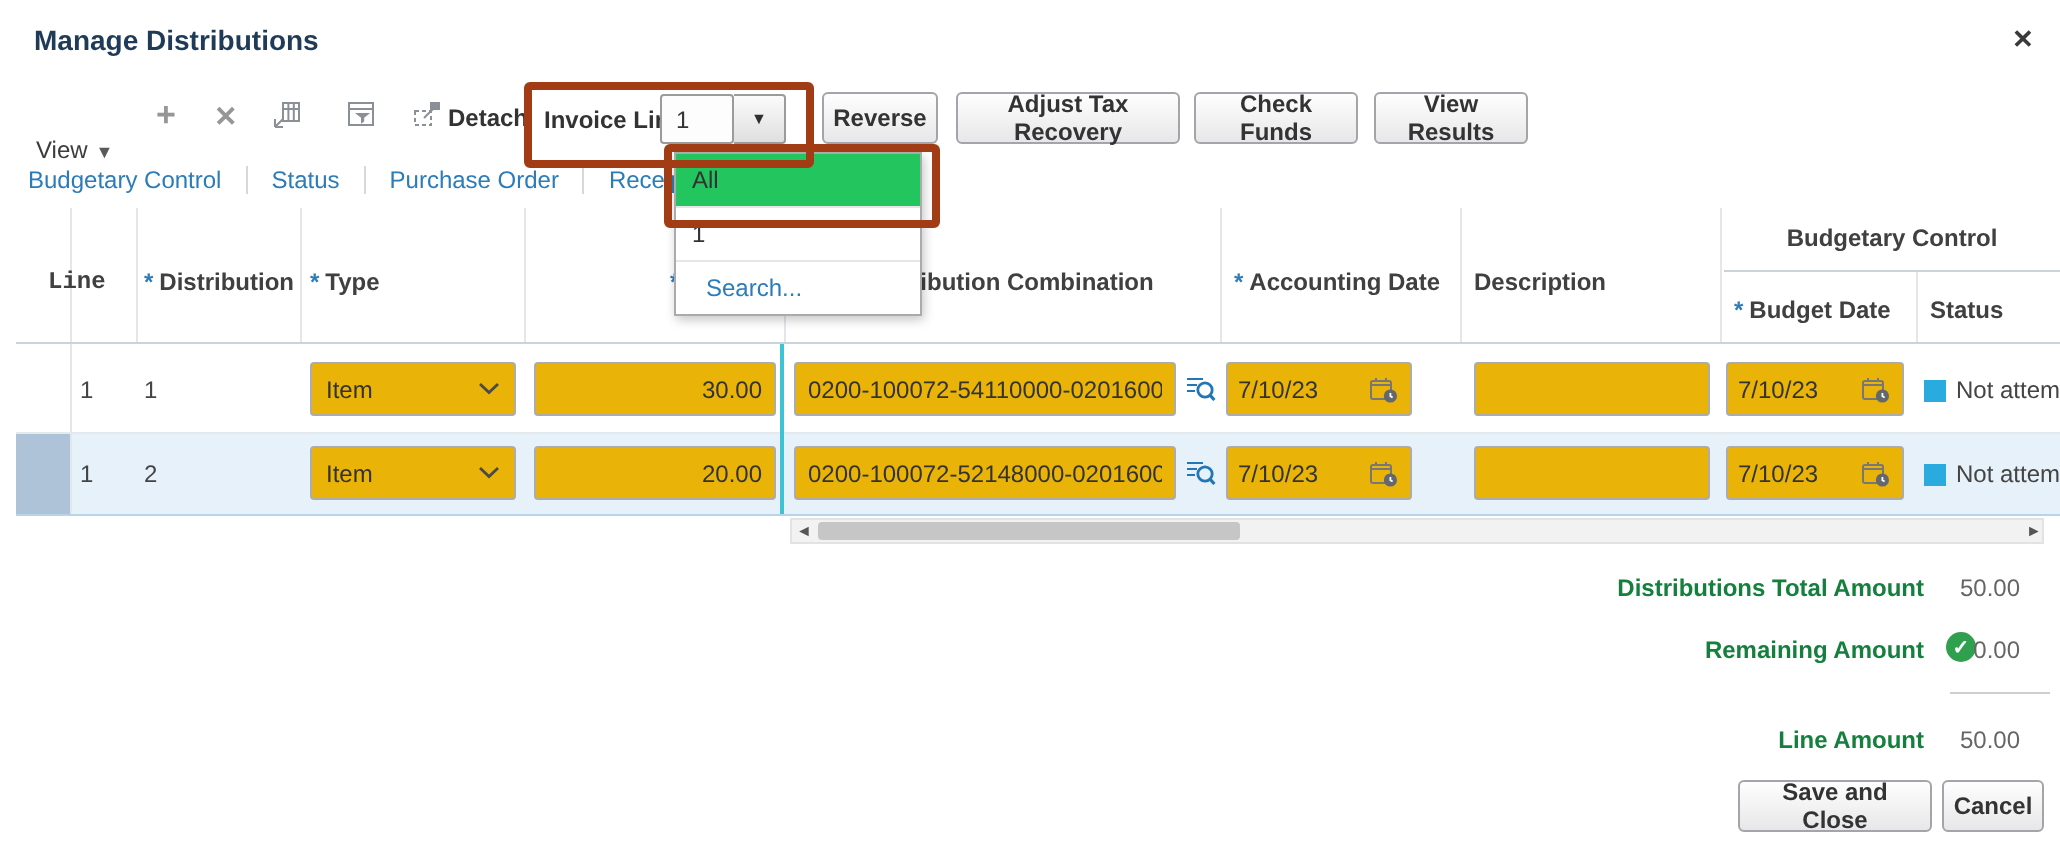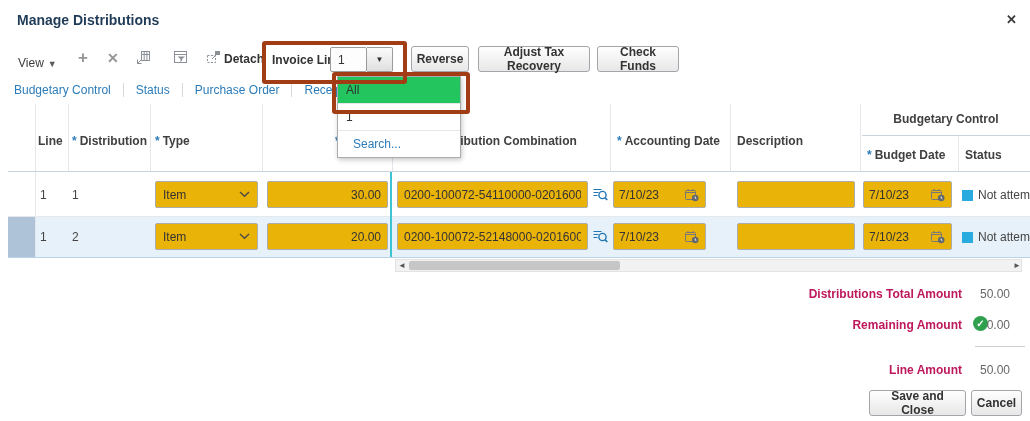--- a/index.html
+++ b/index.html
@@ -3,21 +3,21 @@
 <meta charset="utf-8">
 <style>
   html,body{margin:0;padding:0;background:#fff;}
   .canvas{position:relative;width:1030px;height:421px;background:#fff;overflow:hidden;
           font-family:"Liberation Sans",sans-serif;font-size:12px;color:#333;}
   .abs{position:absolute;}
   
   .dlg-title{left:17px;top:12px;font-size:14px;font-weight:bold;color:#1F3B57;}
   .dlg-close{left:1006px;top:12px;font-size:13px;font-weight:bold;color:#3A3A3A;cursor:pointer;}
   
-  .tb-view{left:18px;top:56px;color:#3C3C3C;}
+  .tb-view{left:18px;top:68px;color:#3C3C3C;}
   .tb-caret{font-size:9px;color:#5A5A5A;margin-left:4px;}
   .tb-ico{color:#969696;font-weight:bold;cursor:pointer;}
   .tb-plus{left:78px;top:48px;font-size:17px;}
   .tb-del{left:107px;top:50px;font-size:14px;}
   .svgico{cursor:pointer;}
   .tb-exp{left:135px;top:49px;}
   .tb-qbe{left:172px;top:49px;}
   .tb-detach{left:205px;top:49px;}
   .tb-detach-lbl{left:224px;top:52px;font-weight:bold;color:#333;cursor:pointer;}
   .il-label{left:272px;top:53px;font-weight:bold;color:#333;}
@@ -54,21 +54,21 @@
   .statuscell{position:absolute;display:flex;align-items:center;gap:5px;white-space:nowrap;color:#444;}
   .statussq{width:11px;height:11px;background:#29ABDF;display:inline-block;flex:0 0 auto;}
   .row2bg{left:8px;top:216px;width:1022px;height:41px;background:#E7F1F9;}
   .row2hdrcell{left:8px;top:216px;width:27px;height:41px;background:#AEC3D7;}
   .splitter{left:390px;top:172px;width:2px;height:85px;background:#3EC3D4;}
   
   .sb-track{left:395px;top:259px;width:627px;height:13px;background:#F2F2F2;border:1px solid #E3E3E3;box-sizing:border-box;}
   .sb-thumb{left:409px;top:261px;width:211px;height:9px;background:#C6C6C6;border-radius:2px;cursor:grab;}
   .sb-arrow{position:absolute;font-size:8px;color:#555;cursor:pointer;line-height:10px;}
   
-  .tot-label{position:absolute;right:68px;font-weight:bold;color:#be185d;white-space:nowrap;}
+  .tot-label{position:absolute;right:68px;font-weight:bold;color:#15803d;white-space:nowrap;}
   .tot-value{position:absolute;right:20px;color:#666;white-space:nowrap;}
   .okcircle{position:absolute;right:42px;width:15px;height:15px;border-radius:50%;background:#2FA14E;color:#fff;
             font-size:10px;display:flex;align-items:center;justify-content:center;font-weight:bold;}
   .sumline{position:absolute;right:5px;top:346px;width:50px;height:1px;background:#CFCFCF;}
   .b-save{left:869px;top:390px;width:97px;}
   .b-cancel{left:971px;top:390px;width:51px;}
   
   .popup{left:337px;top:76px;width:122px;background:#fff;border:1px solid #ABABAB;z-index:50;
          box-shadow:1px 2px 5px rgba(0,0,0,.22);}
   .pitem{height:26px;line-height:26px;padding-left:8px;color:#333;cursor:pointer;border-bottom:1px solid #E6E6E6;}
@@ -116,20 +116,21 @@
 
   <div class="abs il-label">Invoice Line</div>
   <input class="abs il-input" readonly="" value="1" style="">
   <div class="abs il-ddbtn">
       <span>▼</span>
     </div>
 
   <button class="btn b-rev">Reverse</button>
   <button class="btn b-adj">Adjust Tax Recovery</button>
   <button class="btn b-chk">Check Funds</button>
+  <button class="btn b-res">View Results</button>
 
   <div class="abs tabs">
     <span class="tab">Budgetary Control</span>
     <span class="tab">Status</span>
     <span class="tab">Purchase Order</span>
     <span class="tab">Receipt</span>
     <span class="tab">Pro</span>
   </div>
 
   <div class="abs vline" style="left:35px;top:104px;height:67px;"></div>
@@ -137,21 +138,21 @@
   <div class="abs vline" style="left:150px;top:104px;height:67px;"></div>
   <div class="abs vline" style="left:262px;top:104px;height:67px;"></div>
   <div class="abs vline" style="left:392px;top:104px;height:67px;"></div>
   <div class="abs vline" style="left:610px;top:104px;height:67px;"></div>
   <div class="abs vline" style="left:730px;top:104px;height:67px;"></div>
   <div class="abs vline" style="left:860px;top:104px;height:67px;"></div>
   <div class="abs vline" style="left:958px;top:135px;height:36px;"></div>
   <div class="abs hline" style="left:862px;top:135px;width:168px;"></div>
   <div class="abs hline" style="left:8px;top:171px;width:1022px;"></div>
 
-  <div class="hdr" style="left:38px;top:134px;"><span>Line</span></div>
+  <div class="hdr" style="left:24px;top:134px;font-family:Liberation Mono, monospace;"><span>Line</span></div>
   <div class="hdr" style="left:72px;top:134px;"><span class="star">*</span><span>Distribution</span></div>
   <div class="hdr" style="left:155px;top:134px;"><span class="star">*</span><span>Type</span></div>
   <div class="hdr" style="left:262px;top:134px;width:126px;text-align:right;"><span class="star">*</span><span>Amount</span></div>
   <div class="hdr" style="left:392px;top:134px;width:218px;text-align:center;"><span class="star">*</span><span>Distribution Combination</span></div>
   <div class="hdr" style="left:617px;top:134px;"><span class="star">*</span><span>Accounting Date</span></div>
   <div class="hdr" style="left:737px;top:134px;"><span>Description</span></div>
   <div class="hdr" style="left:862px;top:112px;width:168px;text-align:center;">Budgetary Control</div>
   <div class="hdr" style="left:867px;top:148px;"><span class="star">*</span><span>Budget Date</span></div>
   <div class="hdr" style="left:965px;top:148px;"><span>Status</span></div>
 

